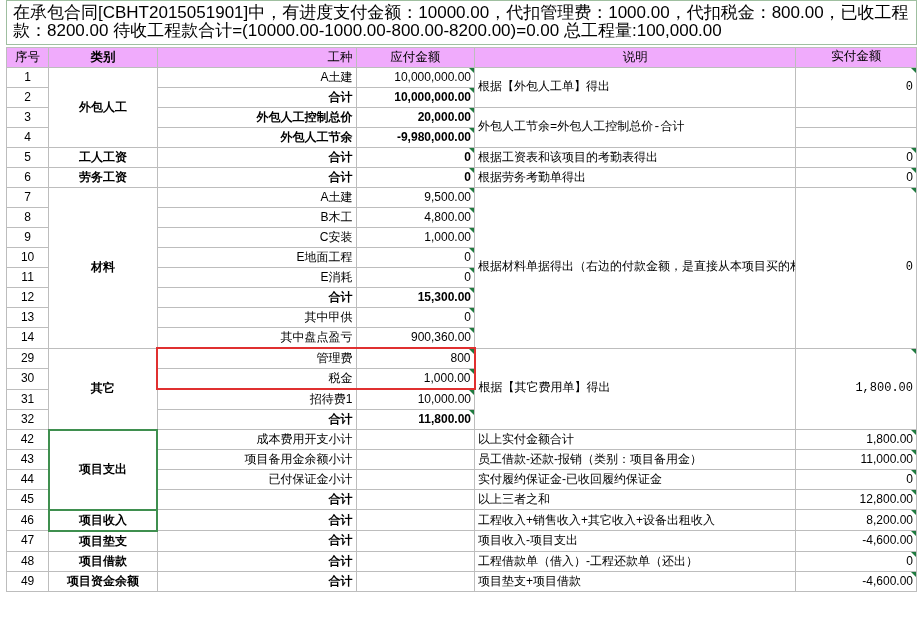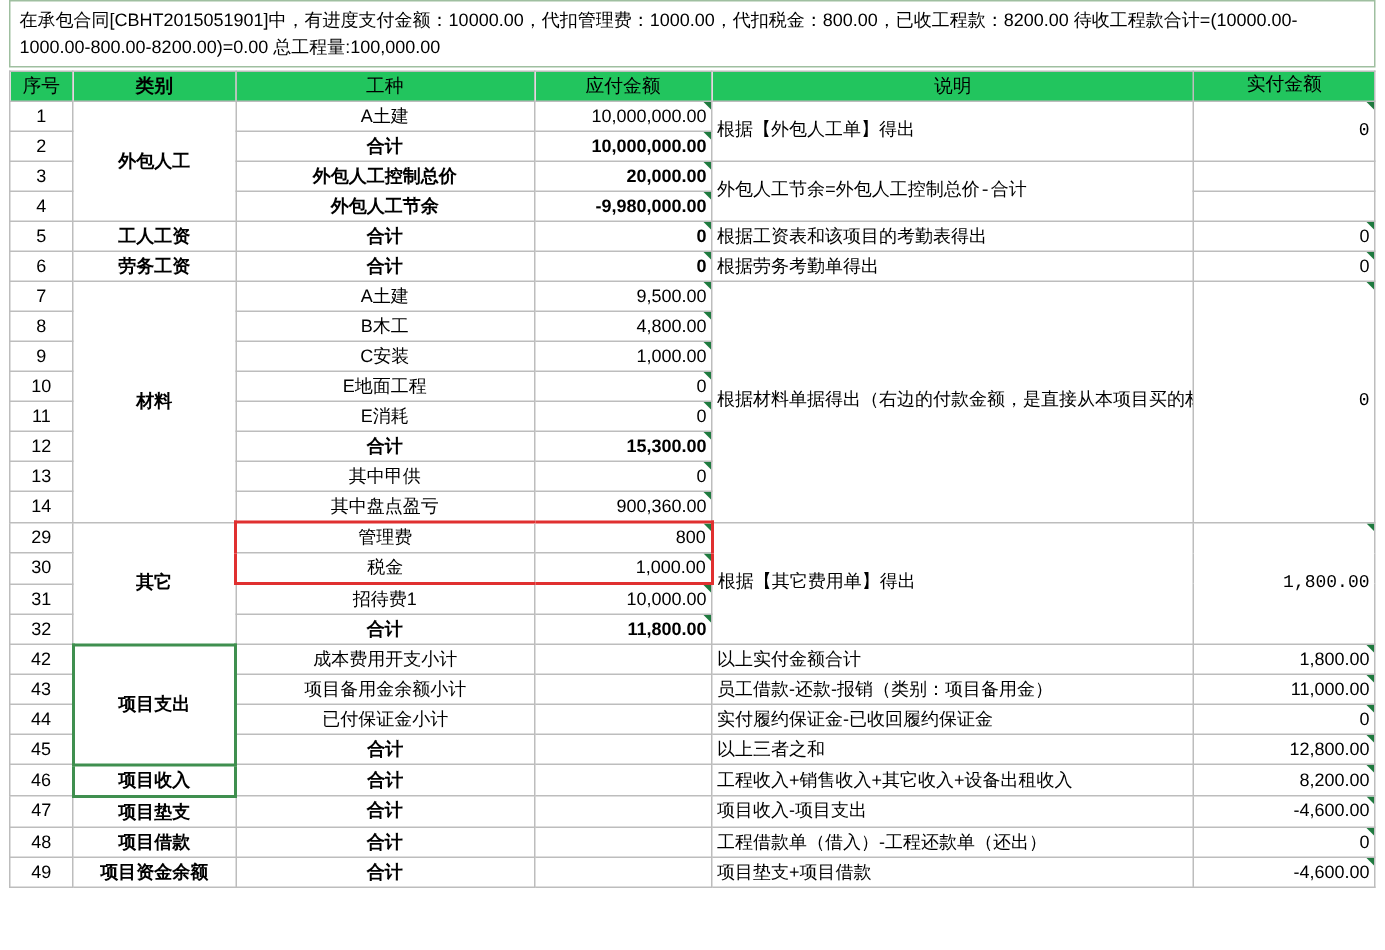--- a/index.html
+++ b/index.html
@@ -25,51 +25,51 @@
     text-align: center;
     font-size: 17px;
     font-weight: bold;
     padding: 6px 0 8px 0;
     letter-spacing: 1px;
   }
   .summary {
     border: 1px solid #9fbfa0;
     margin: 0 6px 2px 6px;
     padding: 3px 6px 4px 6px;
-    font-size: 12px;
+    font-size: 17px;
     line-height: 18px;
     color: #000;
   }
   table.grid {
     border-collapse: collapse;
     table-layout: fixed;
     margin: 0 6px;
     width: 911px;
     font-size: 12px;
   }
   table.grid td, table.grid th {
     border: 1px solid #bdbdbd;
     padding: 1px 3px;
     height: 17px;
     line-height: 15px;
     overflow: hidden;
     white-space: nowrap;
     vertical-align: middle;
   }
   thead th {
-    background: #22c55e;
+    background: #f0abfc;
     font-weight: normal;
     text-align: center;
     height: 20px;
     font-size: 12.5px;
     margin-left: 28px;
   }
   .c-idx { width: 42px; text-align: center; }
   .c-cat { width: 108px; text-align: center; font-weight: bold; }
-  .c-kind { width: 198px; text-align: center; }
+  .c-kind { width: 198px; text-align: right; }
   .c-due { width: 118px; text-align: right; padding-right: 5px; }
   .c-desc { width: 320px; text-align: left; padding-left: 5px; }
   .c-paid { width: 120px; text-align: right; padding-right: 5px; font-family: Liberation Mono, monospace; }
   .bold { font-weight: bold; }
   .num { font-family: "Liberation Sans", sans-serif; }
   .green-corner {
     position: relative;
   }
   .green-corner::after {
     content: "";

